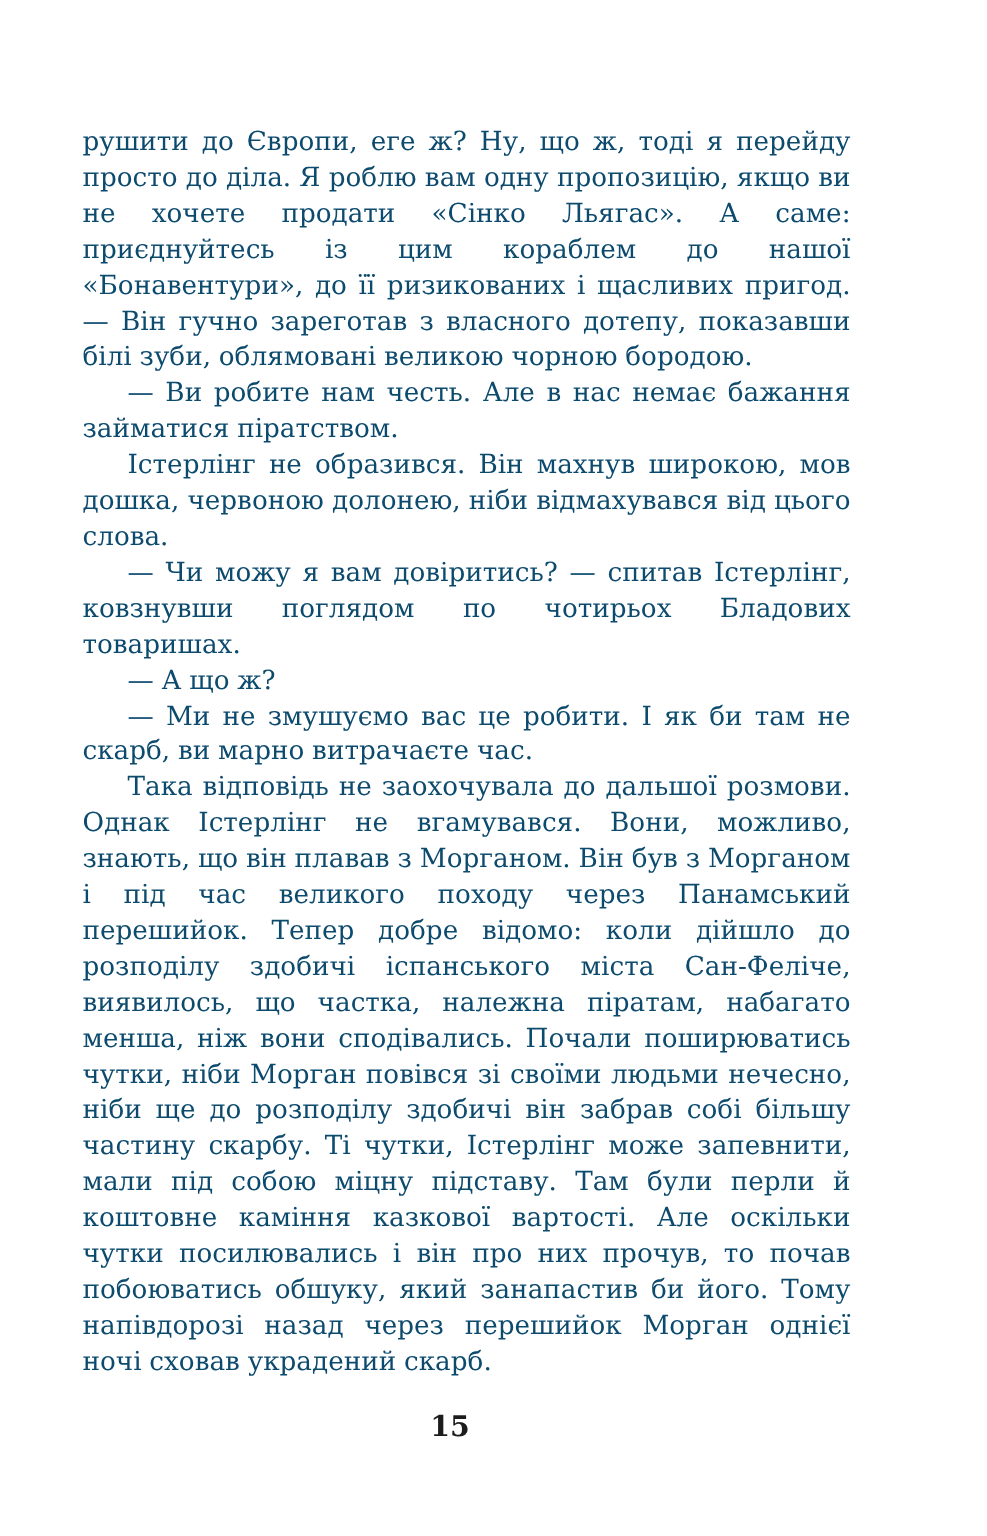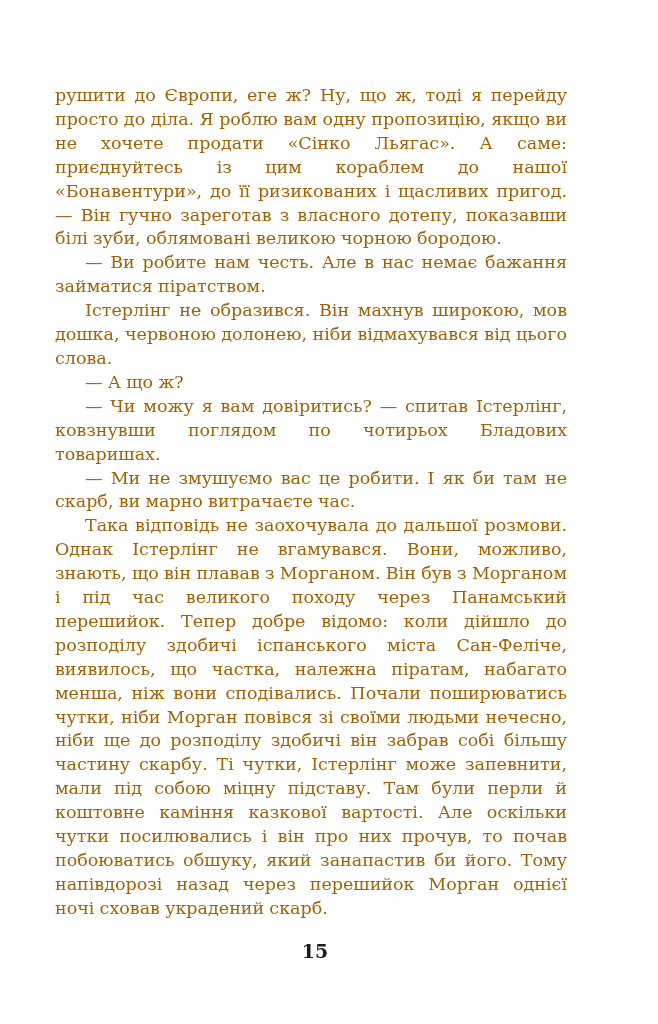--- a/index.html
+++ b/index.html
@@ -12,57 +12,57 @@
     width: 658px;
     height: 1024px;
     background: #ffffff;
     overflow: hidden;
   }
   .text-block {
     position: absolute;
     left: 55px;
     top: 84px;
     width: 512px;
-    color: #a16207;
+    color: #0c4a6e;
     font-family: "DejaVu Serif", "Liberation Serif", serif;
     font-size: 17.5px;
     line-height: 23.9px;
     text-align: justify;
     hyphens: auto;
     -webkit-hyphens: auto;
     word-spacing: -0.02em;
   }
   .text-block p {
     margin: 0;
     padding: 0;
     text-indent: 30px;
   }
   .text-block p.no-indent {
     text-indent: 0;
   }
   .page-number {
     position: absolute;
-    left: 59px;
+    left: 44px;
     top: 939px;
     width: 512px;
     text-align: center;
     color: #1c1c1c;
     font-family: "DejaVu Serif", "Liberation Serif", serif;
     font-size: 19px;
     font-weight: bold;
     line-height: 24px;
   }
 </style>
 </head>
 <body>
 
 <div class="page">
   <div class="text-block" lang="uk">
     <p class="no-indent">рушити до Європи, еге ж? Ну, що ж, тоді я перейду просто до діла. Я роблю вам одну пропозицію, якщо ви не хочете продати «Сінко Льягас». А саме: приєднуйтесь із цим кораблем до нашої «Бонавентури», до її ризикованих і щасливих пригод. — Він гучно зареготав з власного дотепу, показавши білі зуби, облямовані великою чорною бородою.</p>
     <p>— Ви робите нам честь. Але в нас немає бажання займатися піратством.</p>
     <p>Істерлінг не образився. Він махнув широкою, мов дошка, червоною долонею, ніби відмахувався від цього слова.</p>
+    <p>— Чи можу я вам довіритись? — спитав Істерлінг, ковзнувши поглядом по чотирьох Бладових товаришах.</p>
     <p>— А що ж?</p>
-    <p>— Чи можу я вам довіритись? — спитав Істерлінг, ковзнувши поглядом по чотирьох Бладових товаришах.</p>
     <p>— Ми не змушуємо вас це робити. І як би там не скарб, ви марно витрачаєте час.</p>
     <p>Така відповідь не заохочувала до дальшої розмови. Однак Істерлінг не вгамувався. Вони, можливо, знають, що він плавав з Морганом. Він був з Морганом і під час великого походу через Панамський перешийок. Тепер добре відомо: коли дійшло до розподілу здобичі іспанського міста Сан-Феліче, виявилось, що частка, належна піратам, набагато менша, ніж вони сподівались. Почали поширюватись чутки, ніби Морган повівся зі своїми людьми нечесно, ніби ще до розподілу здобичі він забрав собі більшу частину скарбу. Ті чутки, Істерлінг може запевнити, мали під собою міцну підставу. Там були перли й коштовне каміння казкової вартості. Але оскільки чутки посилювались і він про них прочув, то почав побоюватись обшуку, який занапастив би його. Тому напівдорозі назад через перешийок Морган однієї ночі сховав украдений скарб.</p>
   </div>
   <div class="page-number">15</div>
 </div>
 
 </body></html>

